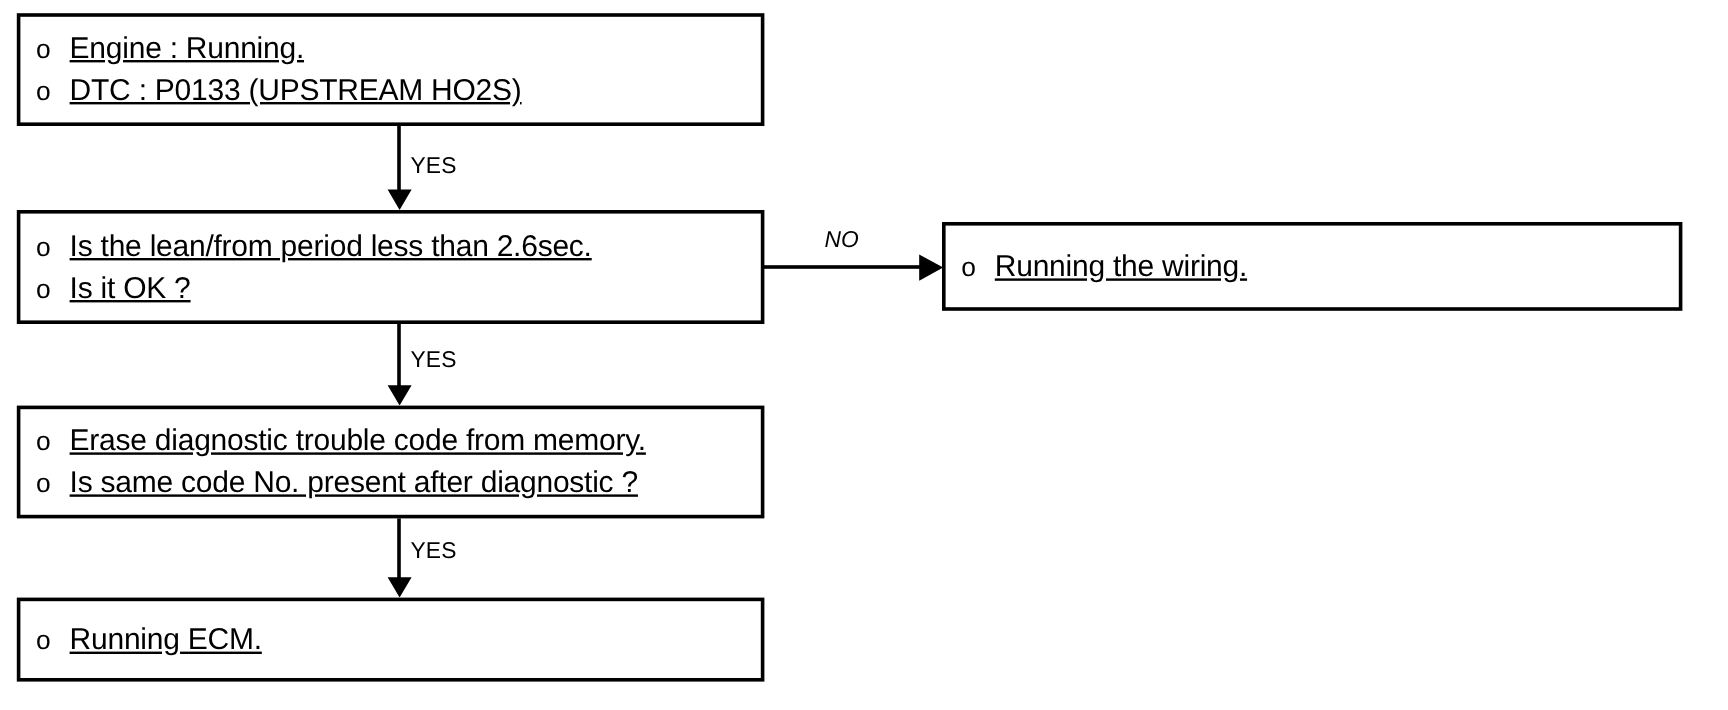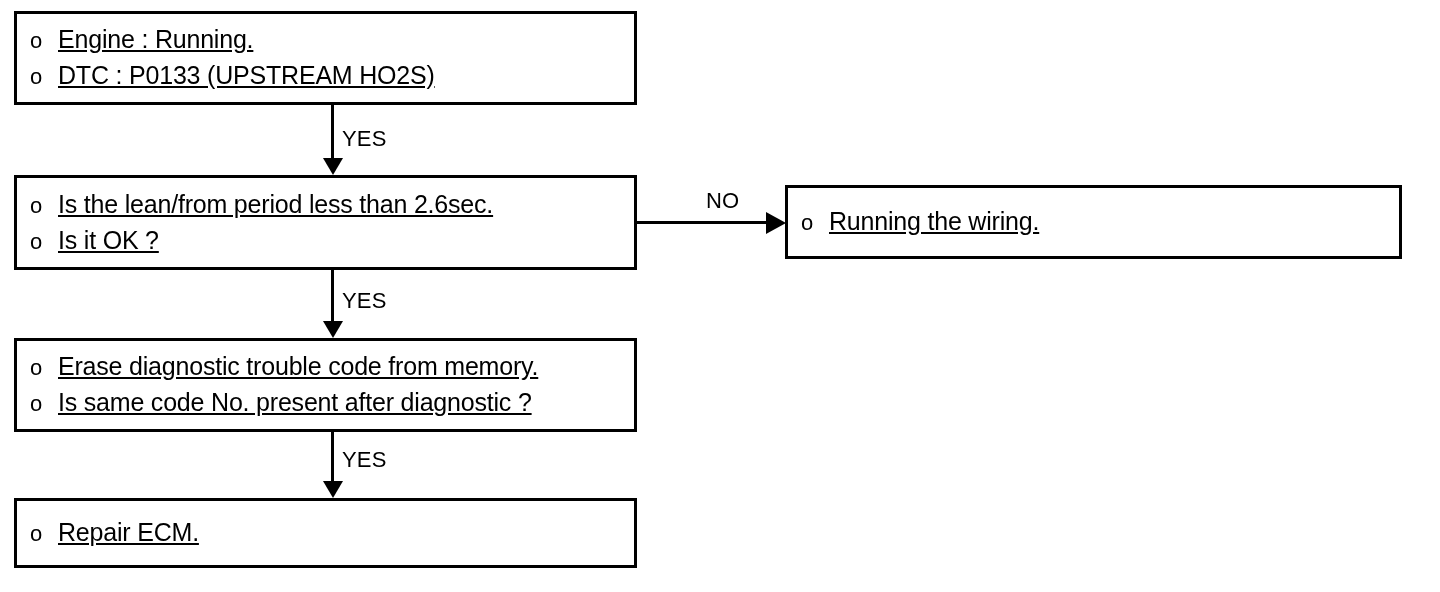--- a/index.html
+++ b/index.html
@@ -80,21 +80,21 @@
     position: absolute;
     top: -9px;
     width: 0;
     height: 0;
     border-top: 11px solid transparent;
     border-bottom: 11px solid transparent;
     border-left: 20px solid #000000;
   }
   .edge-label {
     position: absolute;
-    font-size: 22px;
+    font-size: 19px;
     line-height: 25px;
     white-space: nowrap;
     letter-spacing: 0.2px;
   }
 </style>
 </head>
 <body>
 
 <div id="canvas">
 
@@ -123,21 +123,21 @@
     <div class="node-line">
       <span class="bullet">o</span>
       <span class="node-text">Is it OK ?</span>
     </div>
   </div>
 
   <div class="h-conn" style="left:636px; top:221px; width:150px; height:3px;">
     <div class="h-line" style="width:134px;"></div>
     <div class="h-head" style="left:130px;"></div>
   </div>
-  <div class="edge-label" style="left:706px; top:188px;">NO</div>
+  <div class="edge-label" style="left:687px; top:188px;font-style:italic;">NO</div>
 
   <div class="node" style="left:785px; top:185px; width:617px; height:74px;">
     <div class="node-line">
       <span class="bullet">o</span>
       <span class="node-text">Running the wiring.</span>
     </div>
   </div>
 
   <div class="v-conn" style="left:331px; top:270px; width:3px; height:68px;">
     <div class="v-line" style="height:53px;"></div>
@@ -158,17 +158,17 @@
 
   <div class="v-conn" style="left:331px; top:432px; width:3px; height:66px;">
     <div class="v-line" style="height:51px;"></div>
     <div class="v-head" style="top:49px;"></div>
   </div>
   <div class="edge-label" style="left:342px; top:447px;">YES</div>
 
   <div class="node" style="left:14px; top:498px; width:623px; height:70px;">
     <div class="node-line">
       <span class="bullet">o</span>
-      <span class="node-text">Repair ECM.</span>
+      <span class="node-text">Running ECM.</span>
     </div>
   </div>
 
 </div>
 
 </body></html>

